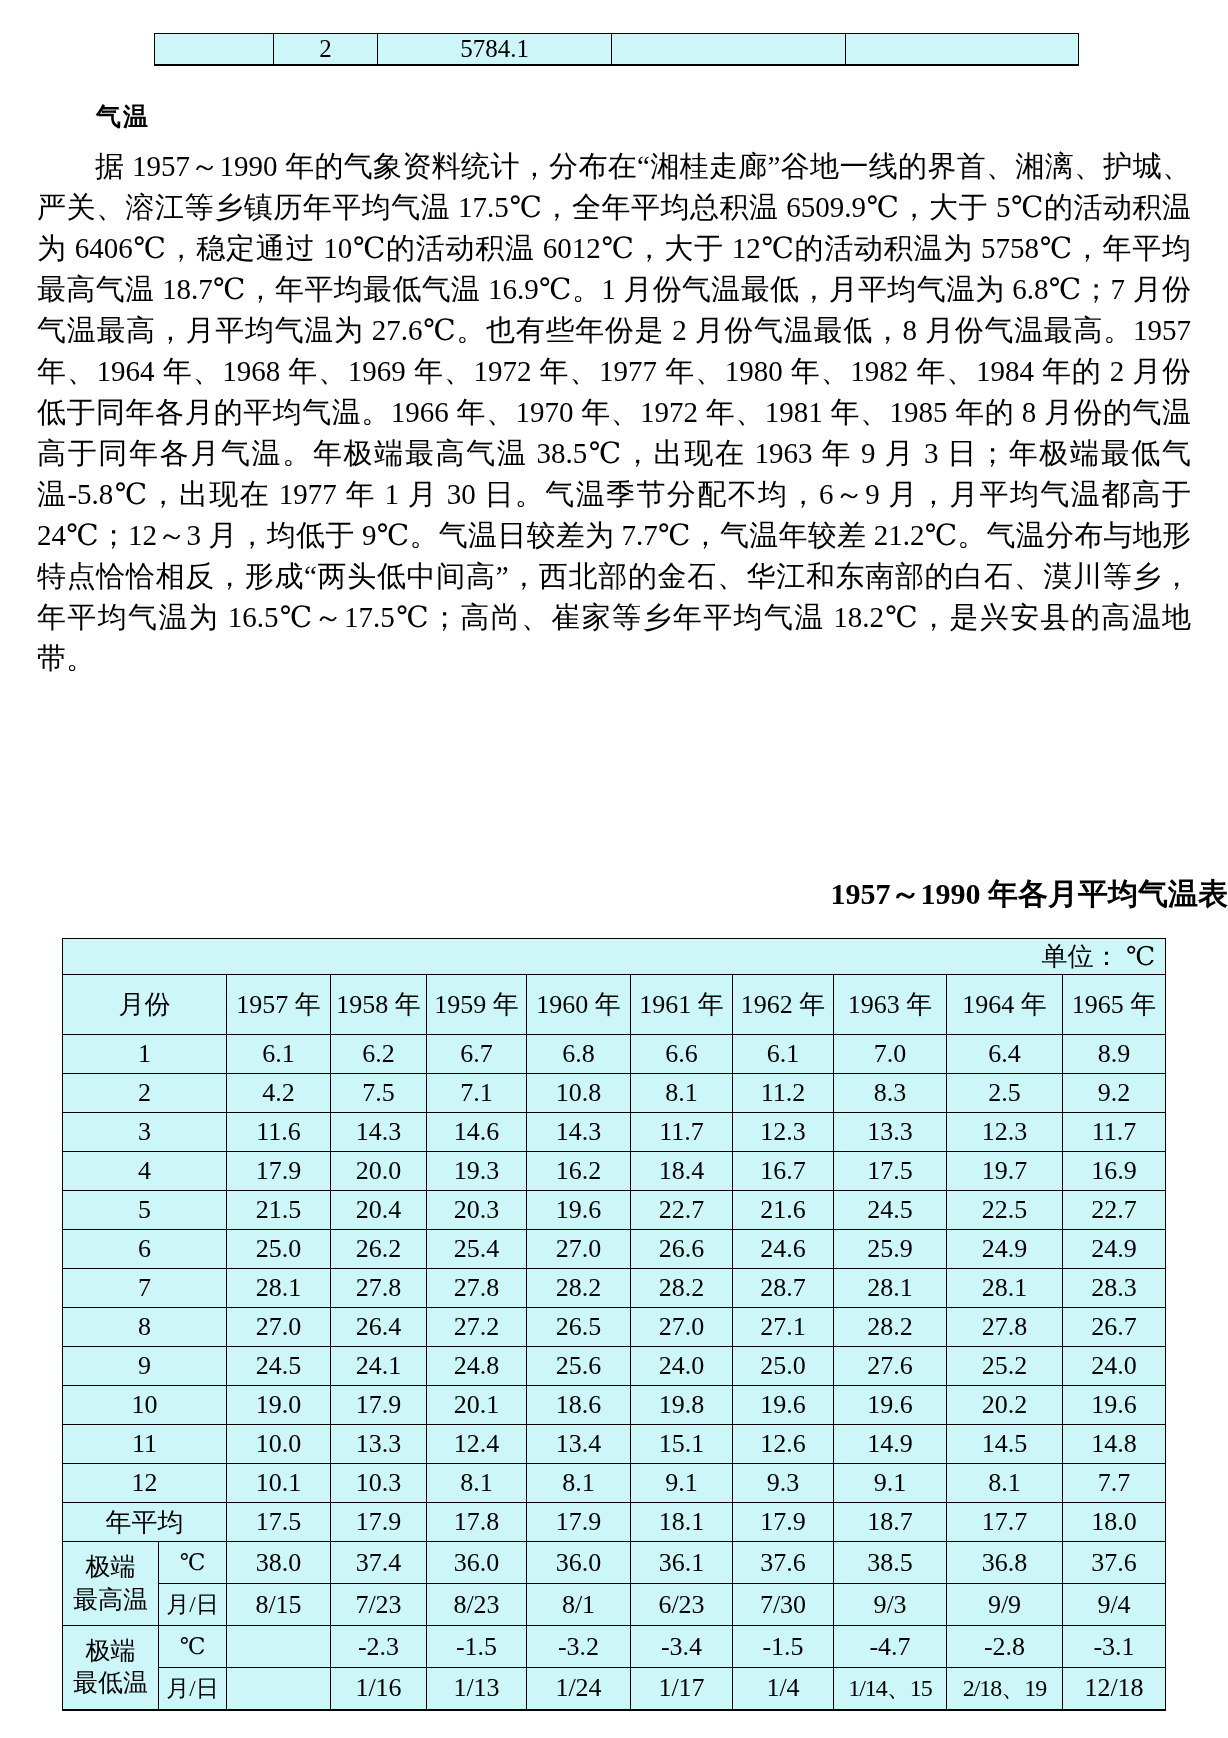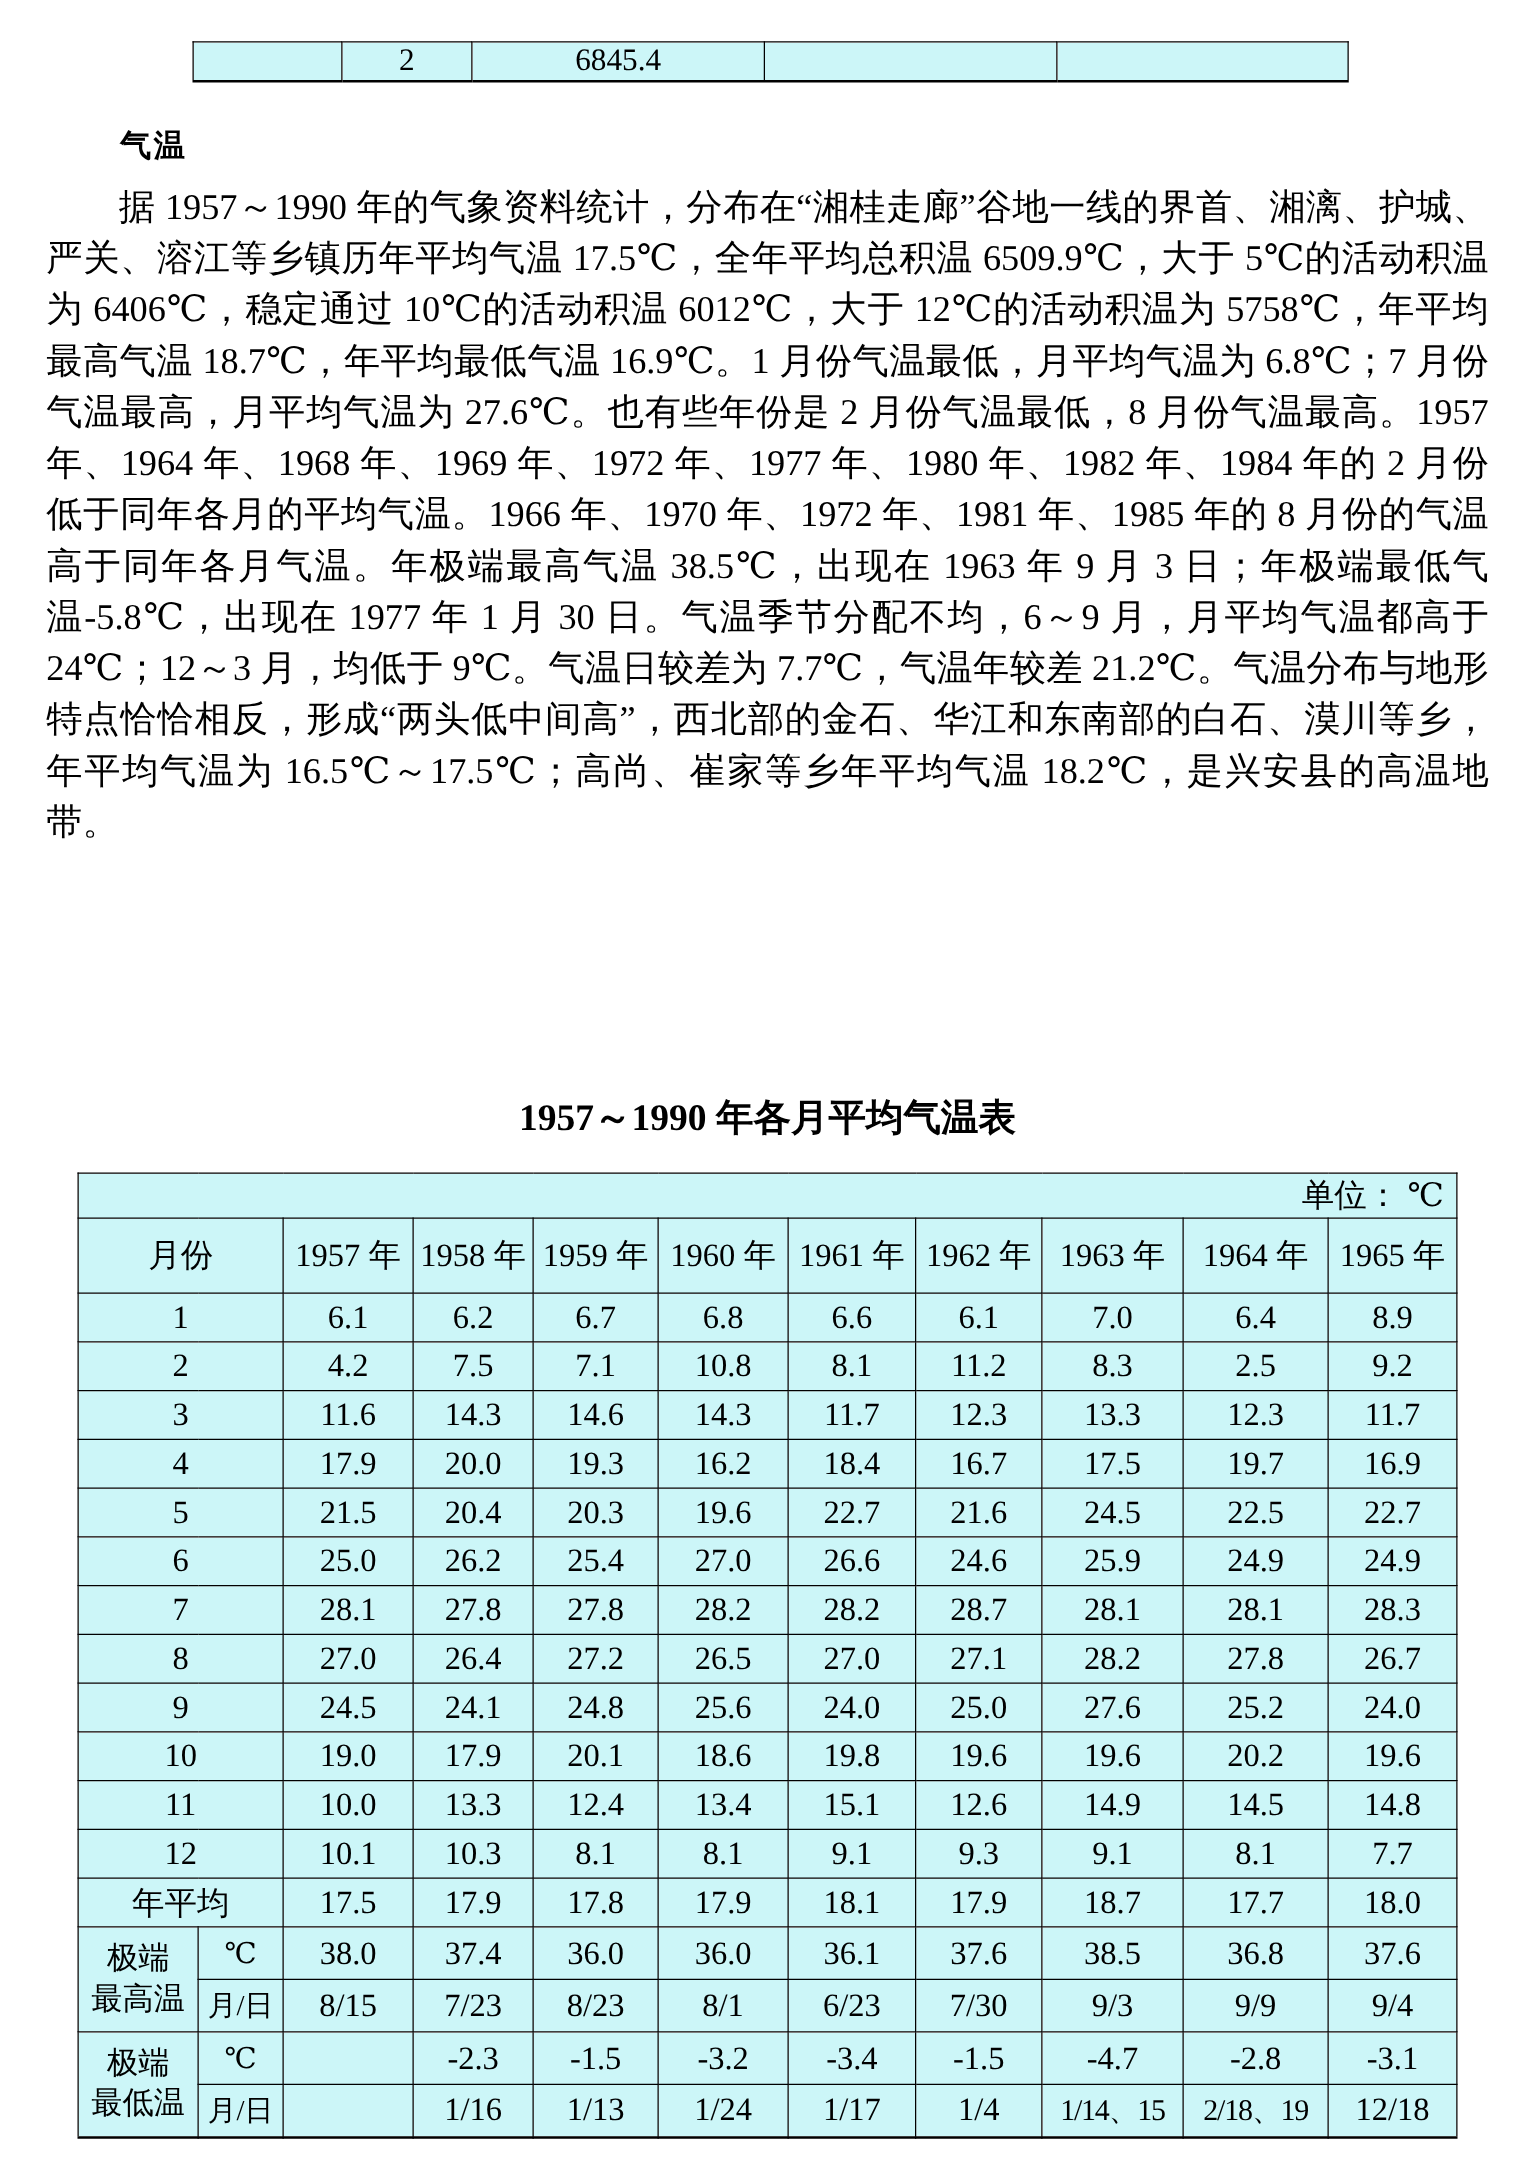--- a/index.html
+++ b/index.html
@@ -28,21 +28,21 @@
   }
   .body-paragraph {
     position:absolute; left:37px; top:146px; width:1154px;
     font-size:29px; line-height:41px; text-align:justify;
     text-indent:58px;
   }
 
   
   .table-title {
     position:absolute; left:0; top:874px; width:1228px;
-    text-align:center; font-size:30px; font-weight:bold;
+    text-align:right; font-size:30px; font-weight:bold;
   }
 
   
   .main-table {
     position:absolute; left:62px; top:938px;
     border-collapse:collapse; table-layout:fixed;
     border:1px solid #000; border-bottom:2px solid #000;
   }
   .main-table td {
     background:#ccf6f8; border:1px solid #000;
@@ -68,21 +68,21 @@
       <col style="width:119px">
         <col style="width:104px">
         <col style="width:234px">
       <col style="width:234px">
         <col style="width:233px">
     </colgroup>
     <tbody>
         <tr>
       <td></td>
       <td>2</td>
-      <td>6845.4</td>
+      <td>5784.1</td>
       <td></td>
       <td></td>
     </tr>
   </tbody>
     </table>
 
   <div class="section-heading">气温</div>
 
   <div class="body-paragraph">据 1957～1990 年的气象资料统计，分布在“湘桂走廊”谷地一线的界首、湘漓、护城、严关、溶江等乡镇历年平均气温 17.5℃，全年平均总积温 6509.9℃，大于 5℃的活动积温为 6406℃，稳定通过 10℃的活动积温 6012℃，大于 12℃的活动积温为 5758℃，年平均最高气温 18.7℃，年平均最低气温 16.9℃。1 月份气温最低，月平均气温为 6.8℃；7 月份气温最高，月平均气温为 27.6℃。也有些年份是 2 月份气温最低，8 月份气温最高。1957 年、1964 年、1968 年、1969 年、1972 年、1977 年、1980 年、1982 年、1984 年的 2 月份低于同年各月的平均气温。1966 年、1970 年、1972 年、1981 年、1985 年的 8 月份的气温高于同年各月气温。年极端最高气温 38.5℃，出现在 1963 年 9 月 3 日；年极端最低气温-5.8℃，出现在 1977 年 1 月 30 日。气温季节分配不均，6～9 月，月平均气温都高于 24℃；12～3 月，均低于 9℃。气温日较差为 7.7℃，气温年较差 21.2℃。气温分布与地形特点恰恰相反，形成“两头低中间高”，西北部的金石、华江和东南部的白石、漠川等乡，年平均气温为 16.5℃～17.5℃；高尚、崔家等乡年平均气温 18.2℃，是兴安县的高温地带。</div>
 

